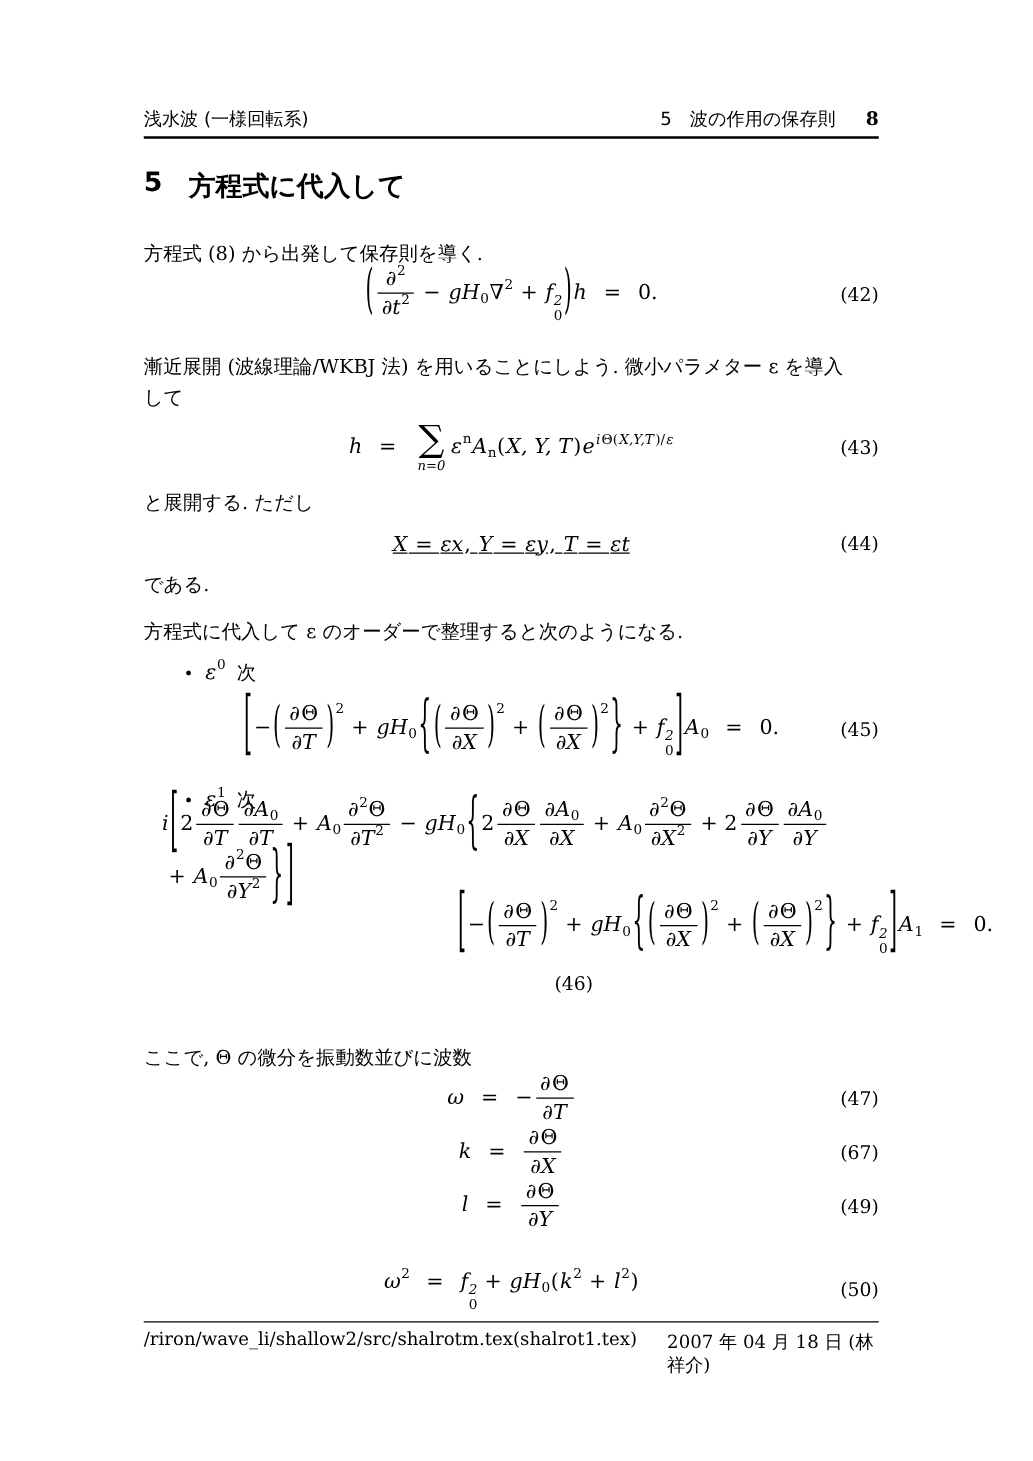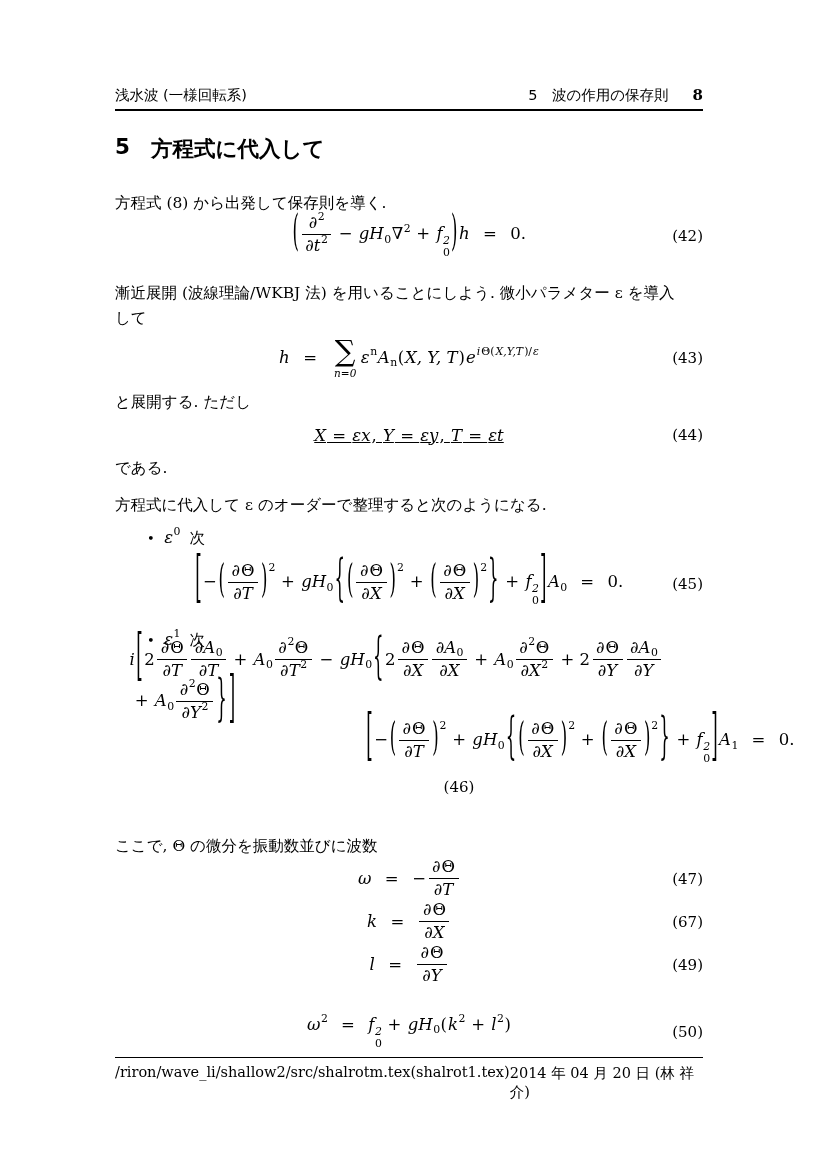--- a/index.html
+++ b/index.html
@@ -60,21 +60,21 @@
   .msub{font-size:66%;vertical-align:-0.3em;line-height:0;}
   .mss{display:inline-flex;flex-direction:column;align-items:flex-start;font-size:66%;line-height:1.05;vertical-align:-0.5em;font-style:italic;}
   .mss .b{font-style:normal;}
   .mdelim{display:inline-block;vertical-align:middle;line-height:1;font-style:normal;transform-origin:50% 55%;margin:0 1px;}
   .msum{display:inline-flex;flex-direction:column;align-items:center;vertical-align:middle;margin:0 4px;line-height:1;}
   .msum .sig{font-size:29px;}
   .msum .lim{font-size:10.5px;font-style:italic;margin-top:2px;}
   .meq{margin:0 13px;font-style:normal;}
   
   .ftr-rule{left:115px;top:1057px;width:588px;height:1px;background:#000;}
-  .ftr{left:115px;top:1064px;width:588px;display:flex;justify-content:space-between;font-size:14.5px;}
+  .ftr{left:115px;top:1064px;width:588px;display:flex;justify-content:space-between;font-size:14.5px;gap:24px;}
 </style>
 </head>
 <body>
 
 <div class="page">
 
   <div class="abs hdr-left sans">浅水波 (一様回転系)</div>
   <div class="abs hdr-right">
     <span class="sans">5　波の作用の保存則</span>
     <span class="hdr-pagenum">8</span>
@@ -170,16 +170,16 @@
     <span class="math"><span class="mi">ω</span><span class="msup">2</span><span class="meq">=</span><span class="mi">f</span><span class="mss">
           <span class="a">2</span>
           <span class="b">0</span>
         </span><span class="mo"> + </span><span class="mi">gH</span><span class="msub">0</span><span class="mo">(</span><span class="mi">k</span><span class="msup">2</span><span class="mo"> + </span><span class="mi">l</span><span class="msup">2</span><span class="mo">)</span></span>
     <span class="eqnum">(50)</span>
   </div>
 
   <div class="abs ftr-rule"></div>
   <div class="abs ftr">
     <span>/riron/wave_li/shallow2/src/shalrotm.tex(shalrot1.tex)</span>
-    <span>2014 年 04 月 20 日 (林 祥介)</span>
+    <span>2007 年 04 月 18 日 (林 祥介)</span>
   </div>
 
 </div>
 
 </body></html>

